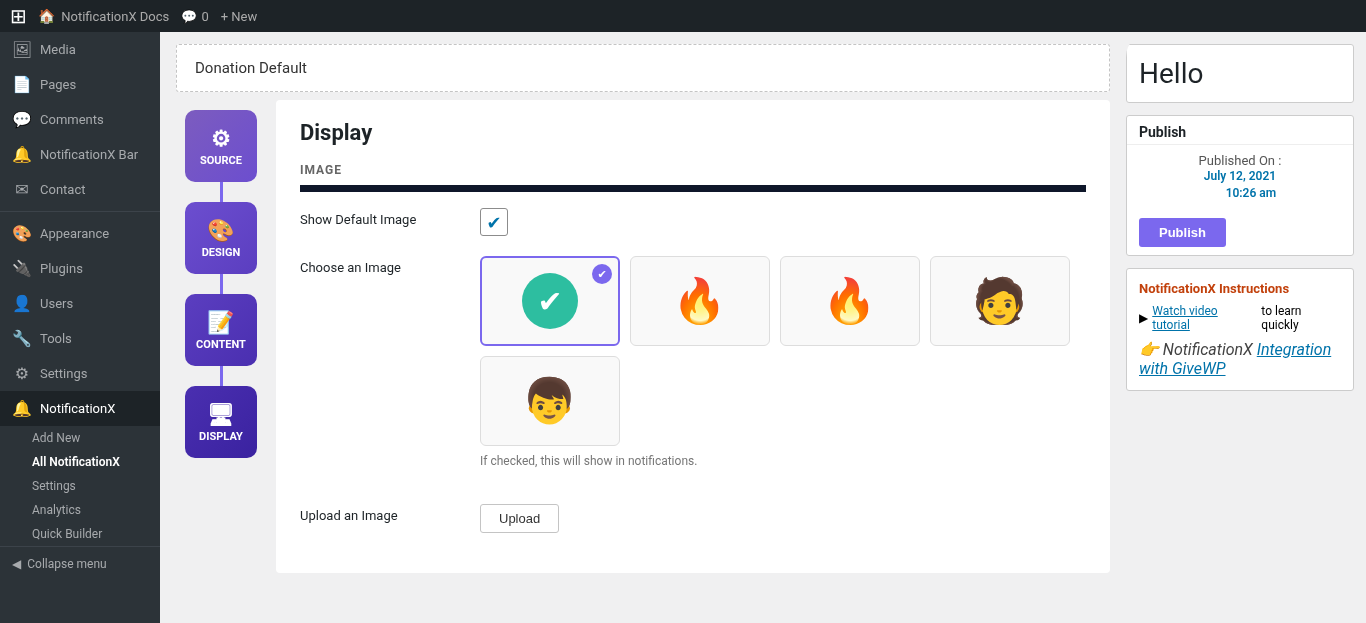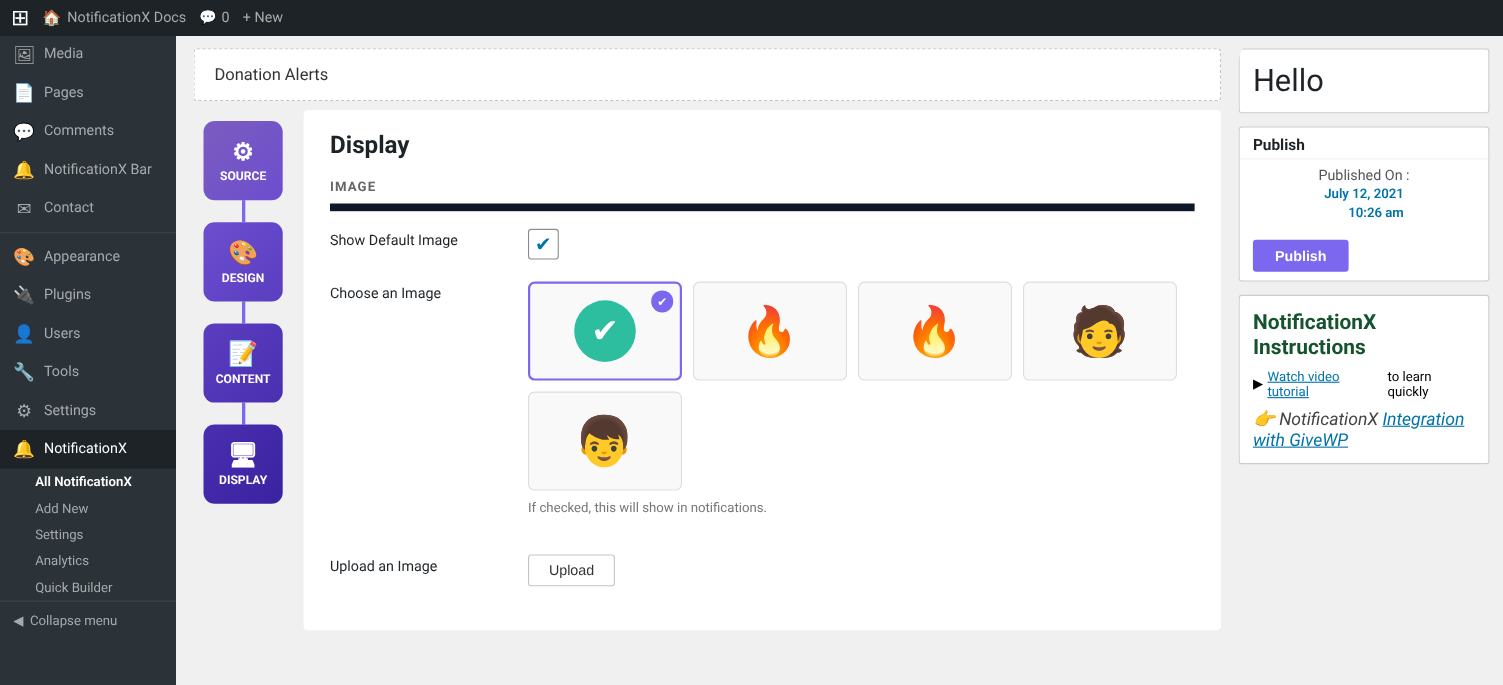--- a/index.html
+++ b/index.html
@@ -300,23 +300,23 @@
       border: none;
       padding: 7px 20px;
       border-radius: 3px;
       cursor: pointer;
       font-size: 13px;
       font-weight: 600;
       margin: 8px 12px;
     }
 
     .instructions-title {
-      font-size: 19px;
+      font-size: 13px;
       font-weight: 700;
-      color: #14532d;
+      color: #c2410c;
       margin-bottom: 8px;
     }
     .instructions-text {
       font-size: 12px;
       color: #444;
       line-height: 1.6;
     }
     .instructions-text a { color: #0073aa; text-decoration: none; }
     .watch-video {
       display: flex;
@@ -393,46 +393,46 @@
       <span>Tools</span>
     </div>
     <div class="menu-item">
       <span class="menu-icon">⚙</span>
       <span>Settings</span>
     </div>
     <div class="menu-item active-parent">
       <span class="menu-icon">🔔</span>
       <span>NotificationX</span>
     </div>
+    <div class="submenu-item">
+      <span>Add New</span>
+    </div>
     <div class="submenu-item active">
       <span>All NotificationX</span>
-    </div>
-    <div class="submenu-item">
-      <span>Add New</span>
     </div>
     <div class="submenu-item">
       <span>Settings</span>
     </div>
     <div class="submenu-item">
       <span>Analytics</span>
     </div>
     <div class="submenu-item">
       <span>Quick Builder</span>
     </div>
     <div class="collapse-menu">
       <span>◀</span>
       <span>Collapse menu</span>
     </div>
   </nav>
 
   <div id="main-content">
     <div id="center-panel">
 
       <div class="donation-alerts-bar">
-        <span>Donation Alerts</span>
+        <span>Donation Default</span>
       </div>
 
       <div class="steps-and-content">
 
         <div class="steps-sidebar">
           <div class="step-box step-source">
             <span class="step-icon">⚙</span>
             <span>SOURCE</span>
           </div>
           <div class="step-connector"></div>

